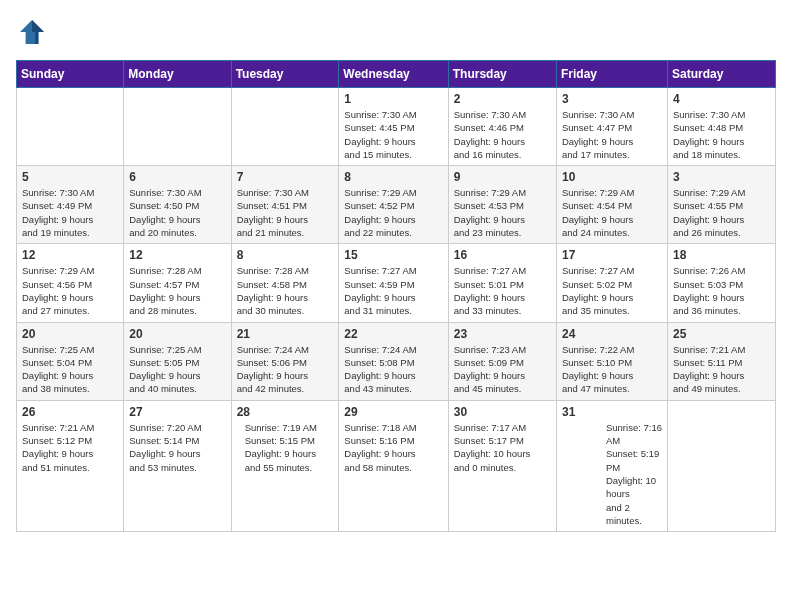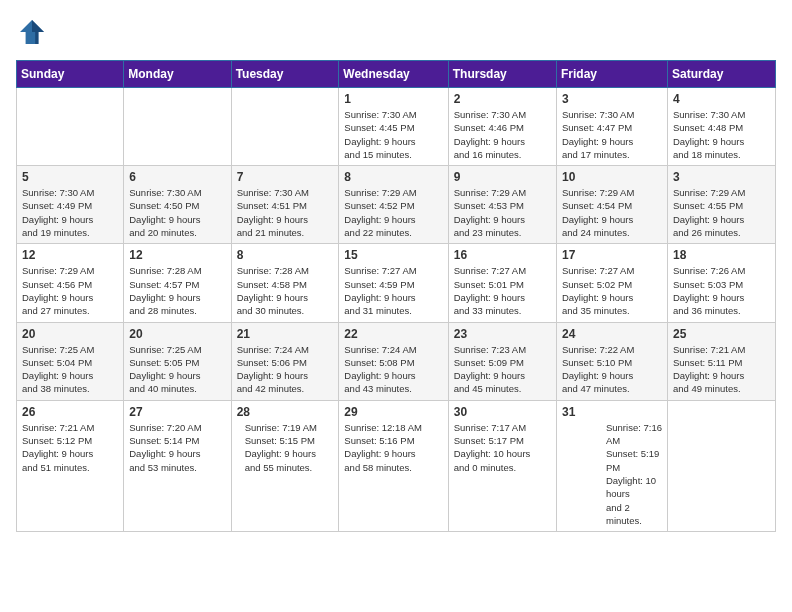--- a/index.html
+++ b/index.html
@@ -339,21 +339,21 @@
           </td>
           <td>
             <span class="day-num">28</span>
             <div class="day-info" style="white-space: pre-line; margin-left: 8px;">Sunrise: 7:19 AM
 Sunset: 5:15 PM
 Daylight: 9 hours
 and 55 minutes.</div>
           </td>
           <td>
             <span class="day-num">29</span>
-            <div class="day-info" style="white-space: pre-line;">Sunrise: 12:18 AM
+            <div class="day-info" style="white-space: pre-line;">Sunrise: 7:18 AM
 Sunset: 5:16 PM
 Daylight: 9 hours
 and 58 minutes.</div>
           </td>
           <td>
             <span class="day-num">30</span>
             <div class="day-info" style="white-space: pre-line;">Sunrise: 7:17 AM
 Sunset: 5:17 PM
 Daylight: 10 hours
 and 0 minutes.</div>

